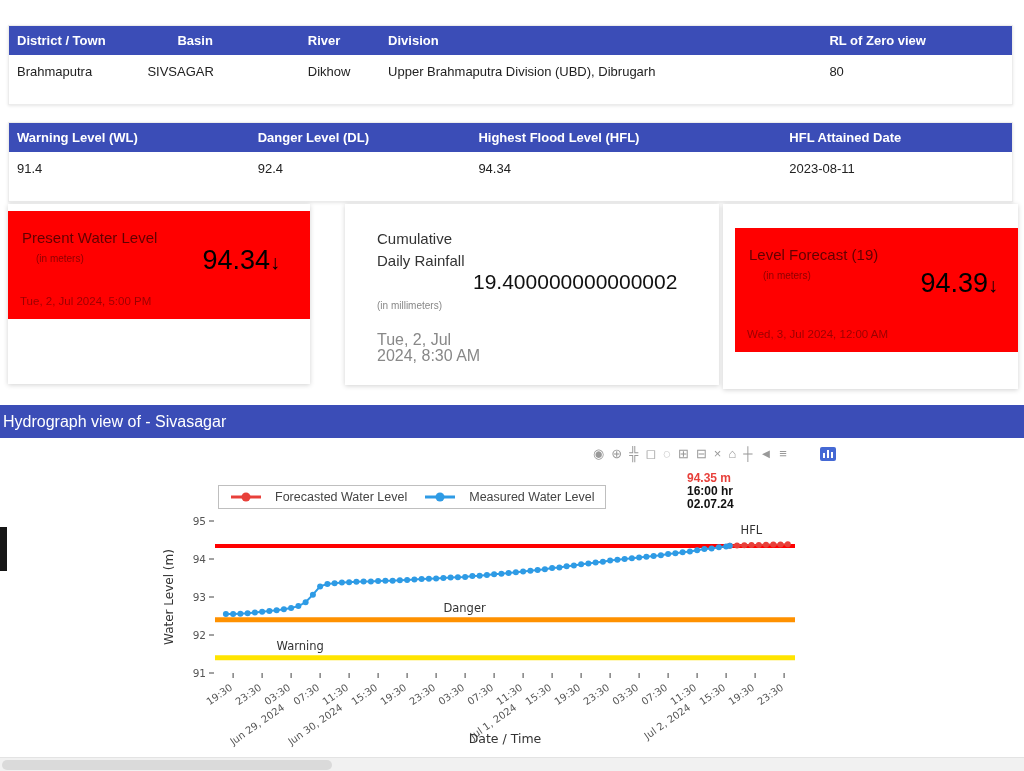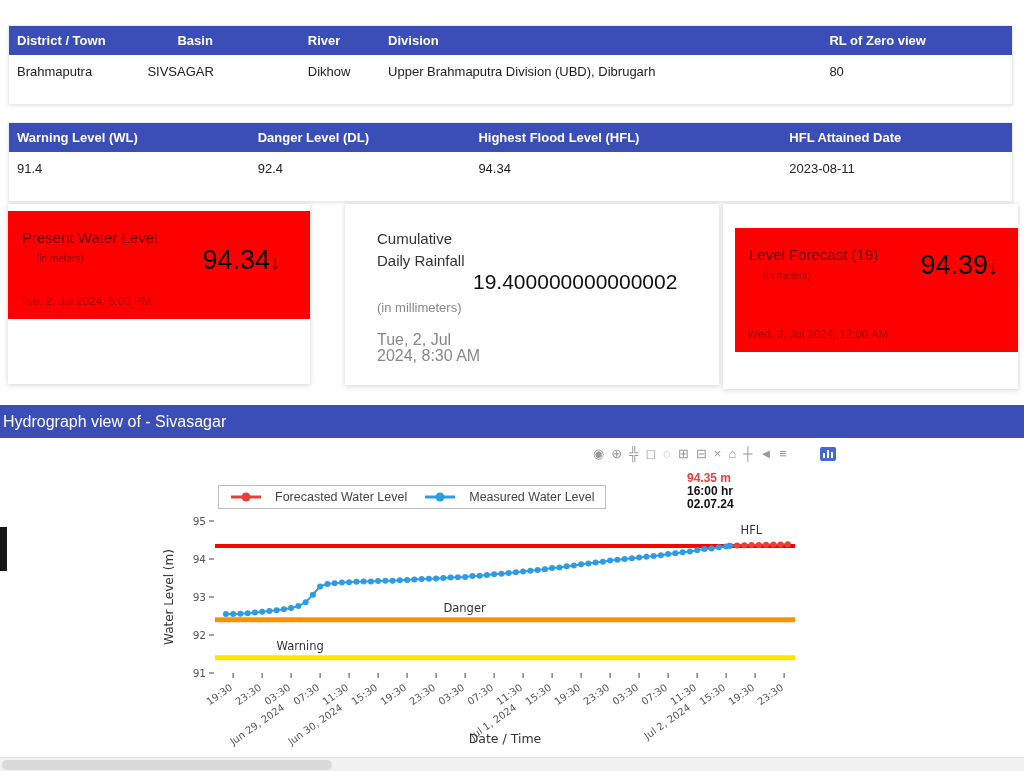--- a/index.html
+++ b/index.html
@@ -24,21 +24,21 @@
   .red-panel { position: absolute; background: #ff0000; }
   .card-present .red-panel { left: 0; right: 0; top: 7px; height: 108px; }
   .card-forecast .red-panel { left: 12px; right: 0; top: 24px; height: 124px; }
   .stat-title { position: absolute; left: 14px; top: 18px; font-size: 15px; color: rgba(0,0,0,0.62); }
   .stat-unit { position: absolute; left: 28px; top: 42px; font-size: 10px; color: rgba(0,0,0,0.45); }
   .stat-value { position: absolute; right: 30px; top: 34px; font-size: 27px; color: #000; }
   .stat-value .trend { font-size: 20px; }
   .stat-time { position: absolute; left: 12px; bottom: 12px; font-size: 11.5px; color: #9b0000; }
 
   .rain-title { position: absolute; left: 32px; top: 24px; width: 96px; font-size: 15px; line-height: 22px; color: #333; }
-  .rain-unit { position: absolute; left: 32px; top: 96px; font-size: 13px; color: #888; }
+  .rain-unit { position: absolute; left: 32px; top: 96px; font-size: 10px; color: #888; }
   .rain-value { position: absolute; left: 128px; top: 66px; font-size: 21px; color: #111; }
   .rain-time { position: absolute; left: 32px; top: 128px; width: 112px; font-size: 16px; line-height: 16px; color: #888; }
 
   
   .section-bar { position: absolute; left: 0; top: 405px; width: 1024px; height: 33px;
     background: #3b4db7; color: #fff; font-size: 16px; line-height: 33px; padding-left: 3px; }
 
   
   .chart-card { position: absolute; left: 0; top: 438px; width: 1024px; height: 317px; background: #fff; }
   .chart-inner { position: absolute; left: 155px; top: 7px; width: 860px; height: 310px; }
@@ -111,21 +111,21 @@
     <div class="rain-title">Cumulative Daily Rainfall</div>
     <div class="rain-unit">(in millimeters)</div>
     <div class="rain-value">19.400000000000002</div>
     <div class="rain-time">Tue, 2, Jul 2024, 8:30 AM</div>
   </div>
 
   <div class="stat-card card-forecast">
     <div class="red-panel">
       <div class="stat-title">Level Forecast (19)</div>
       <div class="stat-unit">(in meters)</div>
-      <div class="stat-value" style="right:20px;top:22px;"><span>94.39</span><span class="trend">↓</span></div>
+      <div class="stat-value" style="right:20px;top:40px;"><span>94.39</span><span class="trend">↓</span></div>
       <div class="stat-time">Wed, 3, Jul 2024, 12:00 AM</div>
     </div>
   </div>
 
   <div class="section-bar">
     <span>Hydrograph view of - Sivasagar</span>
   </div>
 
   <div class="chart-card">
     <div class="chart-inner">

